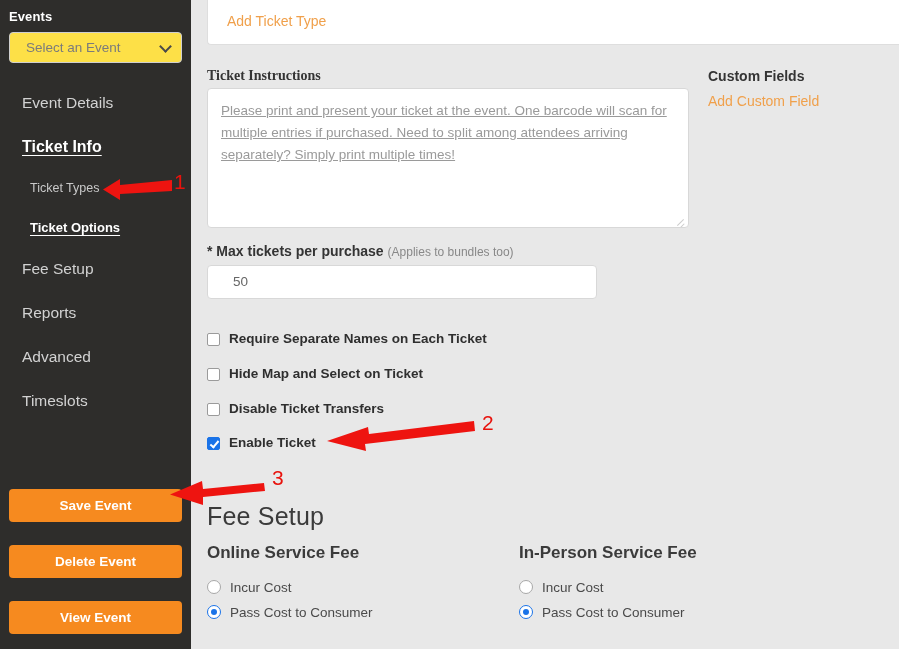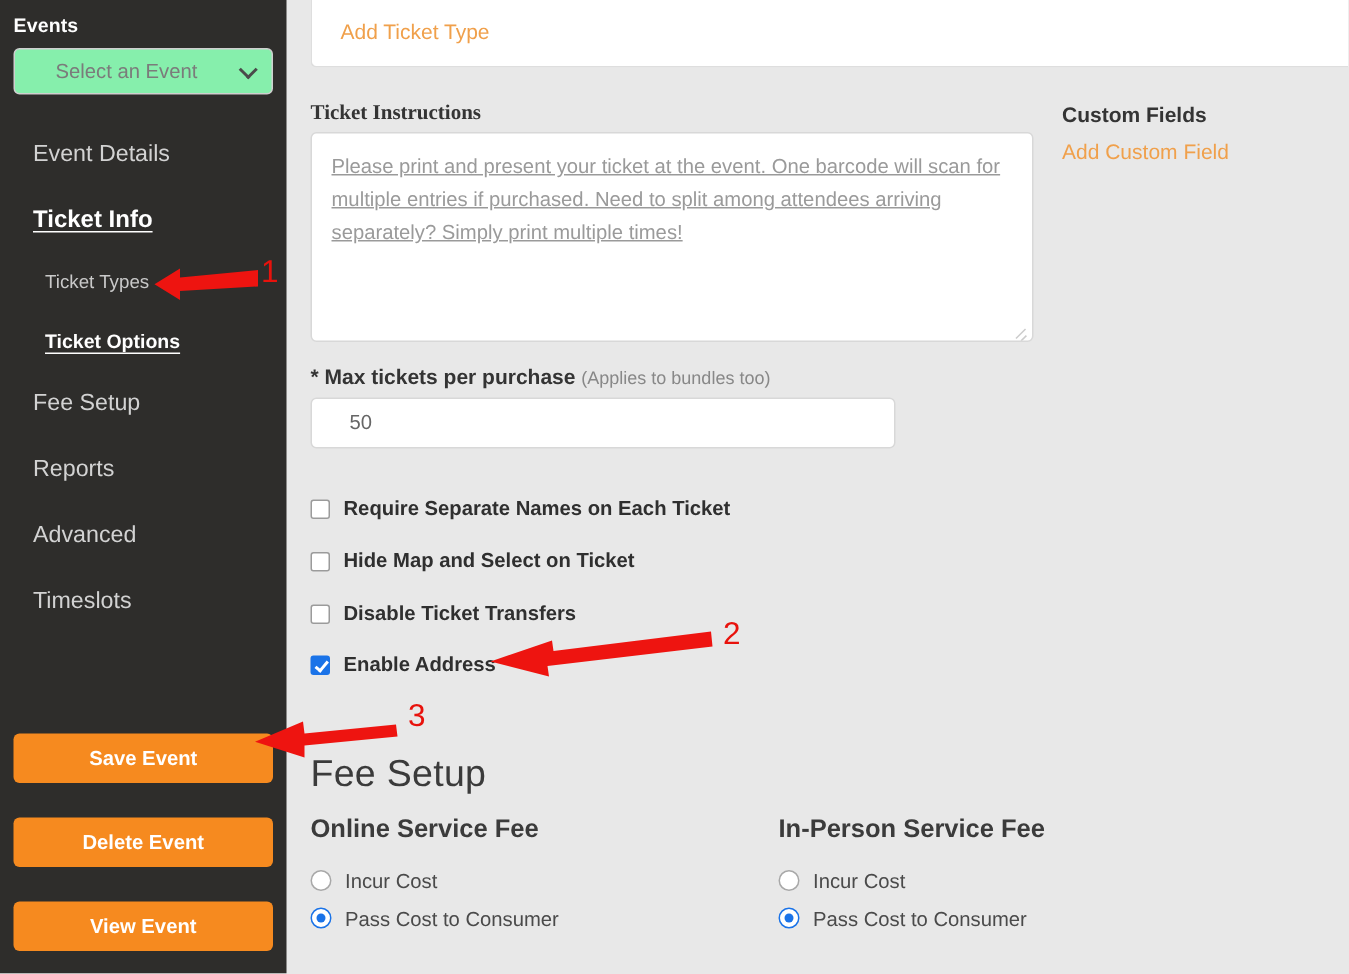--- a/index.html
+++ b/index.html
@@ -28,27 +28,27 @@
   .sidebar-title {
     color: #ffffff;
     font-size: 13px;
     font-weight: bold;
     padding: 9px 0 0 9px;
     letter-spacing: .1px;
   }
   .event-select {
     margin: 8px 9px 0 9px;
     height: 31px;
-    background: #86efac;
+    background: #fde047;
     border: 1px solid #cfcfcf;
     border-radius: 4px;
     display: flex;
     align-items: center;
     justify-content: space-between;
-    padding: 0 10px 0 27px;
+    padding: 0 10px 0 16px;
     box-sizing: border-box;
   }
   .event-select .sel-text {
     color: #7b7b7b;
     font-size: 13.5px;
   }
   .chev {
     width: 11px;
     height: 11px;
     display: inline-block;
@@ -371,21 +371,21 @@
 <div class="cb-row" style="top:363px">
   <span class="cb"></span>
   <span class="cb-label">Hide Map and Select on Ticket</span>
 </div>
 <div class="cb-row" style="top:398px">
   <span class="cb"></span>
   <span class="cb-label">Disable Ticket Transfers</span>
 </div>
 <div class="cb-row" style="top:432px">
   <span class="cb checked"></span>
-  <span class="cb-label">Enable Address</span>
+  <span class="cb-label">Enable Ticket</span>
 </div>
 
 <div id="fee-setup-title">Fee Setup</div>
 
 <div class="fee-col-title" style="left:207px; top:543px">Online Service Fee</div>
 <div class="rd-row" style="left:207px; top:578px">
   <span class="rd"></span>
   <span class="rd-label">Incur Cost</span>
 </div>
 <div class="rd-row" style="left:207px; top:603px">

